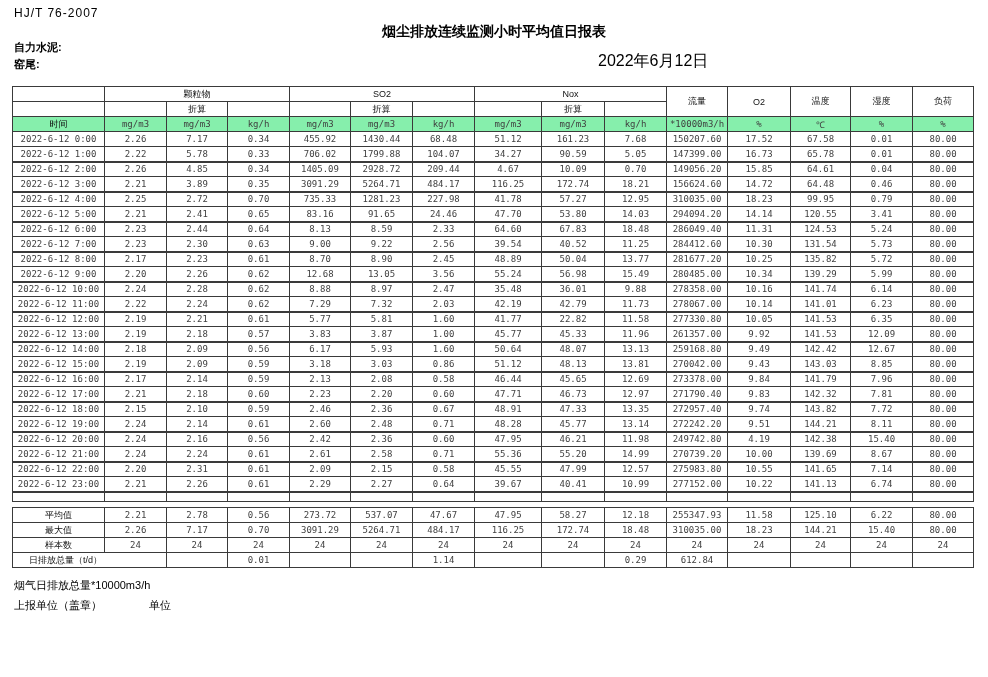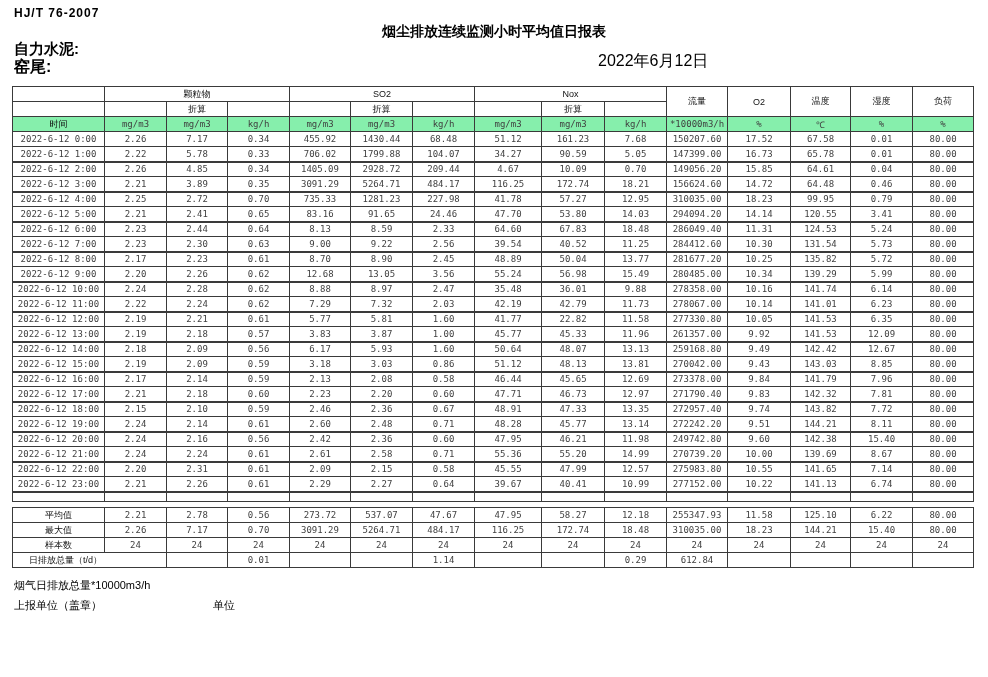--- a/index.html
+++ b/index.html
@@ -2,45 +2,45 @@
 <html><head>
 <meta charset="utf-8">
 <style>
   * { box-sizing: border-box; }
   html,body { margin:0; padding:0; }
   body {
     width:988px; height:677px; background:#ffffff; overflow:hidden;
     font-family:"Liberation Sans", sans-serif; color:#000;
   }
   .page-header { position:relative; height:86px; }
-  .standard { position:absolute; top:6px; left:14px; font-size:12px; font-weight:bold; letter-spacing:1px; }
+  .standard { position:absolute; top:6px; left:14px; font-size:12px; font-weight:normal; letter-spacing:1px; }
   .title { position:absolute; top:23px; left:0; width:100%; text-align:center; font-size:14px; font-weight:bold; }
-  .company { position:absolute; top:40px; left:14px; font-size:15px; font-weight:bold; }
-  .kiln { position:absolute; top:57px; left:14px; font-size:16px; font-weight:bold; }
+  .company { position:absolute; top:40px; left:14px; font-size:11px; font-weight:bold; }
+  .kiln { position:absolute; top:57px; left:14px; font-size:11px; font-weight:bold; }
   .report-date { position:absolute; top:51px; left:598px; font-size:16px; }
 
   .tables { margin-left:12px; }
   table { border-collapse:collapse; table-layout:fixed; width:928px; }
   td {
     border:1px solid #3a3a3a; padding:0 1px; height:15px;
     font-size:9px; text-align:center; vertical-align:middle;
     color:#3f3f3f; font-family:"DejaVu Sans Mono", monospace;
     overflow:hidden; white-space:nowrap;
   }
   td.hdr { font-family:"Liberation Sans", sans-serif; color:#111; }
   tr.green-row td { background:#86efac; }
   tbody.main-rows tr:nth-child(even) td { border-bottom-width:2px; }
   tr.blank-row td { height:10px; }
   td.lbl { font-family:"Liberation Sans", sans-serif; color:#111; }
   td.left { text-align:left; padding-left:16px; }
   .tbl-gap { height:5px; }
 
   .page-footer { margin:10px 0 0 14px; font-size:11px; }
   .foot-line2 { margin-top:5px; }
-  .unit-label { display:inline-block; margin-left:108px; }
+  .unit-label { display:inline-block; margin-left:44px; }
 </style>
 </head>
 <body>
 
 <div class="page-header">
   <div class="standard">HJ/T  76-2007</div>
   <div class="title">烟尘排放连续监测小时平均值日报表</div>
   <div class="company">自力水泥:</div>
   <div class="kiln">窑尾:</div>
   <div class="report-date">2022年6月12日</div>
@@ -453,21 +453,21 @@
           <td>2.24</td>
           <td>2.16</td>
           <td>0.56</td>
           <td>2.42</td>
           <td>2.36</td>
           <td>0.60</td>
           <td>47.95</td>
           <td>46.21</td>
           <td>11.98</td>
           <td>249742.80</td>
-          <td>9.60</td>
+          <td>4.19</td>
           <td>142.38</td>
           <td>15.40</td>
           <td>80.00</td>
         </tr>
         <tr>
           <td>2022-6-12 21:00</td>
           <td>2.24</td>
           <td>2.24</td>
           <td>0.61</td>
           <td>2.61</td>

